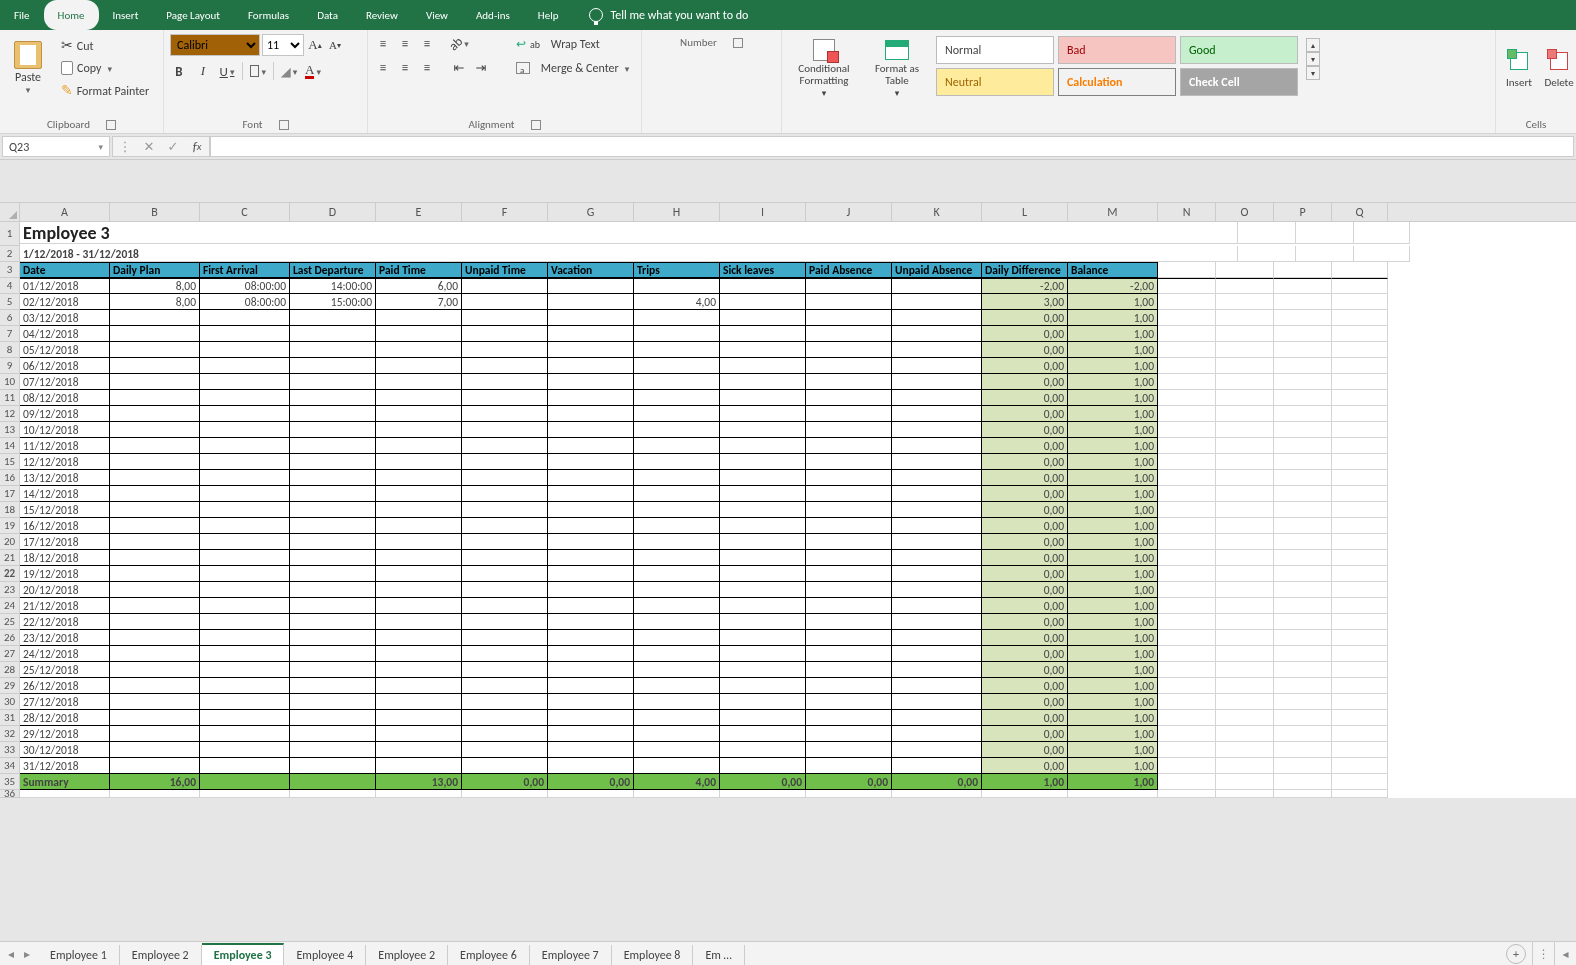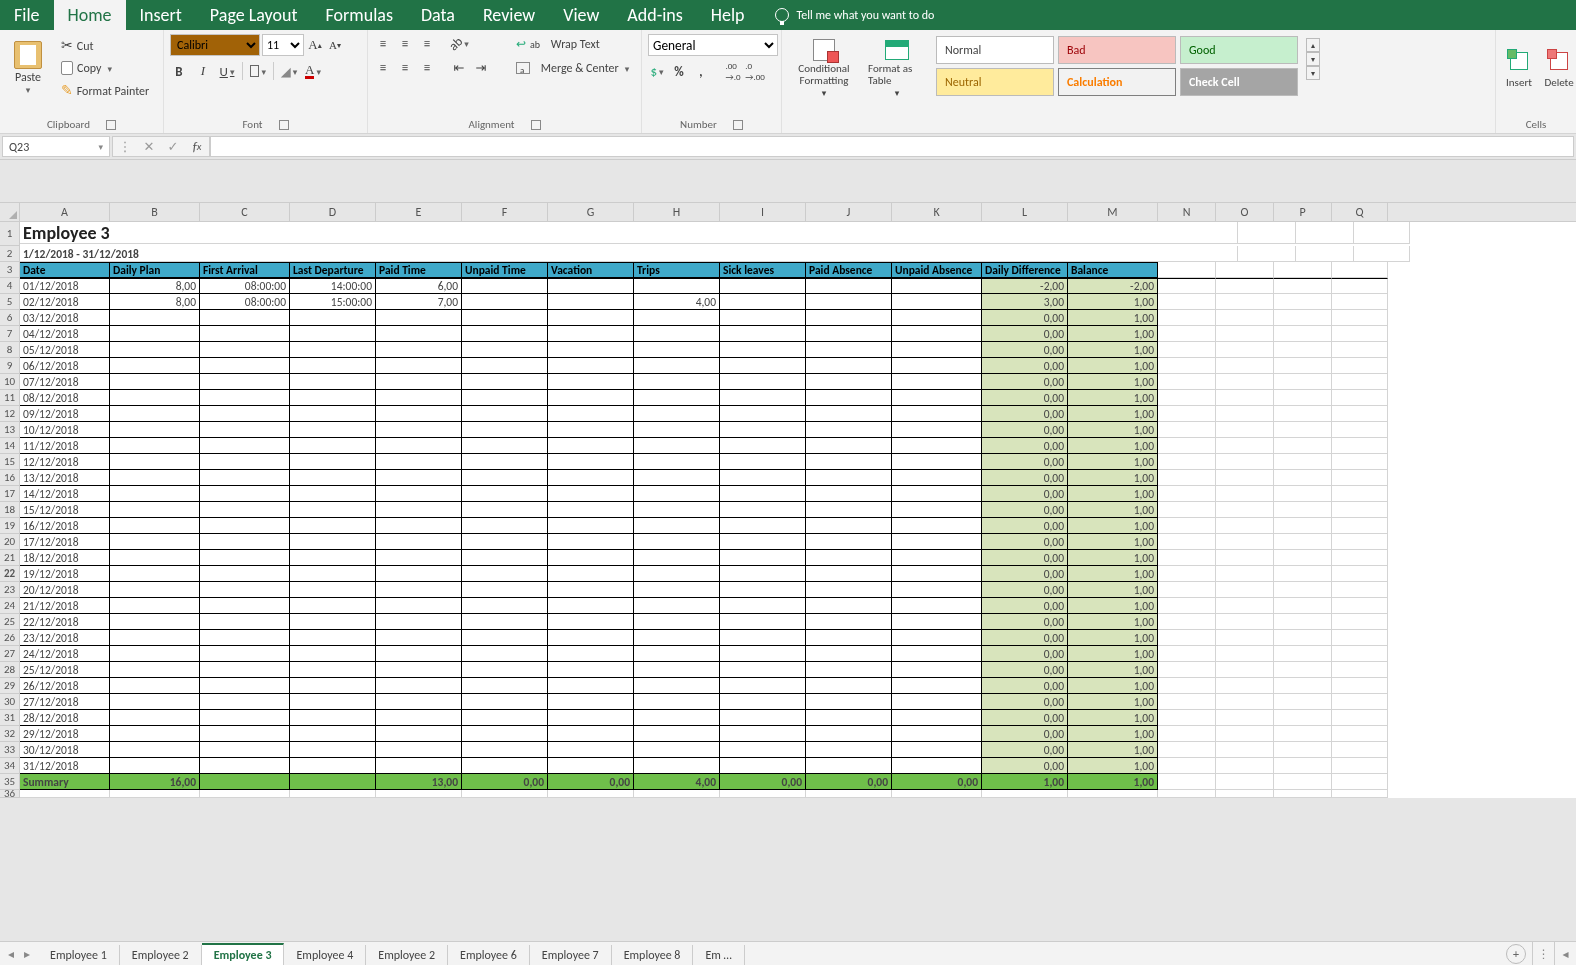--- a/index.html
+++ b/index.html
@@ -1,20 +1,20 @@
 <!DOCTYPE html>
 <html><head>
 <meta charset="utf-8">
 <style>
 * { box-sizing: border-box; margin: 0; padding: 0; font-family: "Segoe UI", Calibri, Arial, sans-serif; }
 html, body { width: 1576px; height: 965px; overflow: hidden; background: #e6e6e6; font-size: 12px; color: #444; }
 
 
 .ribbon-tabs { height: 30px; background: #217346; display: flex; align-items: stretch; color: #fff; }
-.ribbon-tabs .tab { padding: 0 14px; display: flex; align-items: center; font-size: 18px; cursor: pointer; }
+.ribbon-tabs .tab { padding: 0 14px; display: flex; align-items: center; font-size: 11px; cursor: pointer; border-radius: 13px; }
 .ribbon-tabs .tab.active { background: #f3f3f3; color: #217346; }
 .ribbon-tabs .tell { display: flex; align-items: center; gap: 8px; padding-left: 16px; }
 .ribbon-tabs .bulb { width: 14px; height: 14px; border: 1.5px solid #fff; border-radius: 50%; position: relative; }
 .ribbon-tabs .bulb::after { content:""; position:absolute; left:4px; top:12px; width:4px; height:4px; background:#fff; }
 
 
 .ribbon { height: 104px; background: #f3f3f3; border-bottom: 1px solid #d4d4d4; display: flex; }
 .group { border-right: 1px solid #e1e1e1; display: flex; flex-direction: column; justify-content: space-between; padding: 4px 6px 2px; }
 .group-label { text-align: center; font-size: 11px; color: #666; display:flex; align-items:center; justify-content:center; gap:6px; padding-top:2px;}
 .group-body { display: flex; align-items: flex-start; gap: 6px; flex: 1; }
@@ -201,58 +201,41 @@
             </span>&nbsp;<span>Merge &amp; Center</span></div>
       </div>
     </div>
     <div class="group-label">
         <span>Alignment</span>
         <span class="dialog-launcher"></span>
       </div>
   </div>
 
   <div class="group" style="width:140px;">
-    <div class="group-body vstack" style="gap:6px;">
-      <select style="width:130px;height:22px;border:1px solid #c4c4c4;background:#fff;"><option>General</option></select>
-      <div class="hstack" style="gap:4px;">
-        <span class="fs-btn dd-arrow">
-            <span style="color:#2a7;">$</span>
-          </span>
-        <span class="fs-btn">
-            <b>%</b>
-          </span>
-        <span class="fs-btn">
-            <b>,</b>
-          </span>
-        <span style="width:6px;"></span>
-        <span class="fs-btn" style="font-size:9px;">.00<br>→.0</span>
-        <span class="fs-btn" style="font-size:9px;">.0<br>→.00</span>
-      </div>
-    </div>
     <div class="group-label">
         <span>Number</span>
         <span class="dialog-launcher"></span>
       </div>
   </div>
 
   <div class="group" style="flex:1;">
     <div class="group-body">
       <div class="big-btn" style="width:72px;">
         <div class="big-icon" style="position:relative;">
             <span style="width:22px;height:22px;border:1px solid #888;background:#fff;display:inline-block;"></span>
             <span style="position:absolute;right:0;bottom:0;width:12px;height:12px;background:#e55;border:1px solid #a33;"></span>
           </div>
         <span style="text-align:center;font-size:11px;line-height:12px;">Conditional Formatting</span>
           <span style="font-size:9px;">▾</span>
       </div>
       <div class="big-btn" style="width:62px;">
         <div class="big-icon">
             <span style="width:24px;height:20px;border:1px solid #2a7;background:linear-gradient(#2a7 0 6px,#fff 6px);display:inline-block;"></span>
           </div>
-        <span style="font-size:11px;line-height:12px;">Format as Table</span>
+        <span style="text-align:center;font-size:11px;line-height:12px;">Format as Table</span>
           <span style="font-size:9px;">▾</span>
       </div>
       <div class="style-gallery">
         <div class="style-cell" style="background:#fff;">Normal</div>
         <div class="style-cell" style="background:#f7c5c1;color:#9c0006;">Bad</div>
         <div class="style-cell" style="background:#c6efce;color:#006100;">Good</div>
         <div class="style-cell" style="background:#ffeb9c;color:#9c6500;">Neutral</div>
         <div class="style-cell" style="background:#f2f2f2;color:#fa7d00;font-weight:700;border:1px solid #7f7f7f;">Calculation</div>
         <div class="style-cell" style="background:#a5a5a5;color:#fff;font-weight:700;">Check Cell</div>
       </div>

